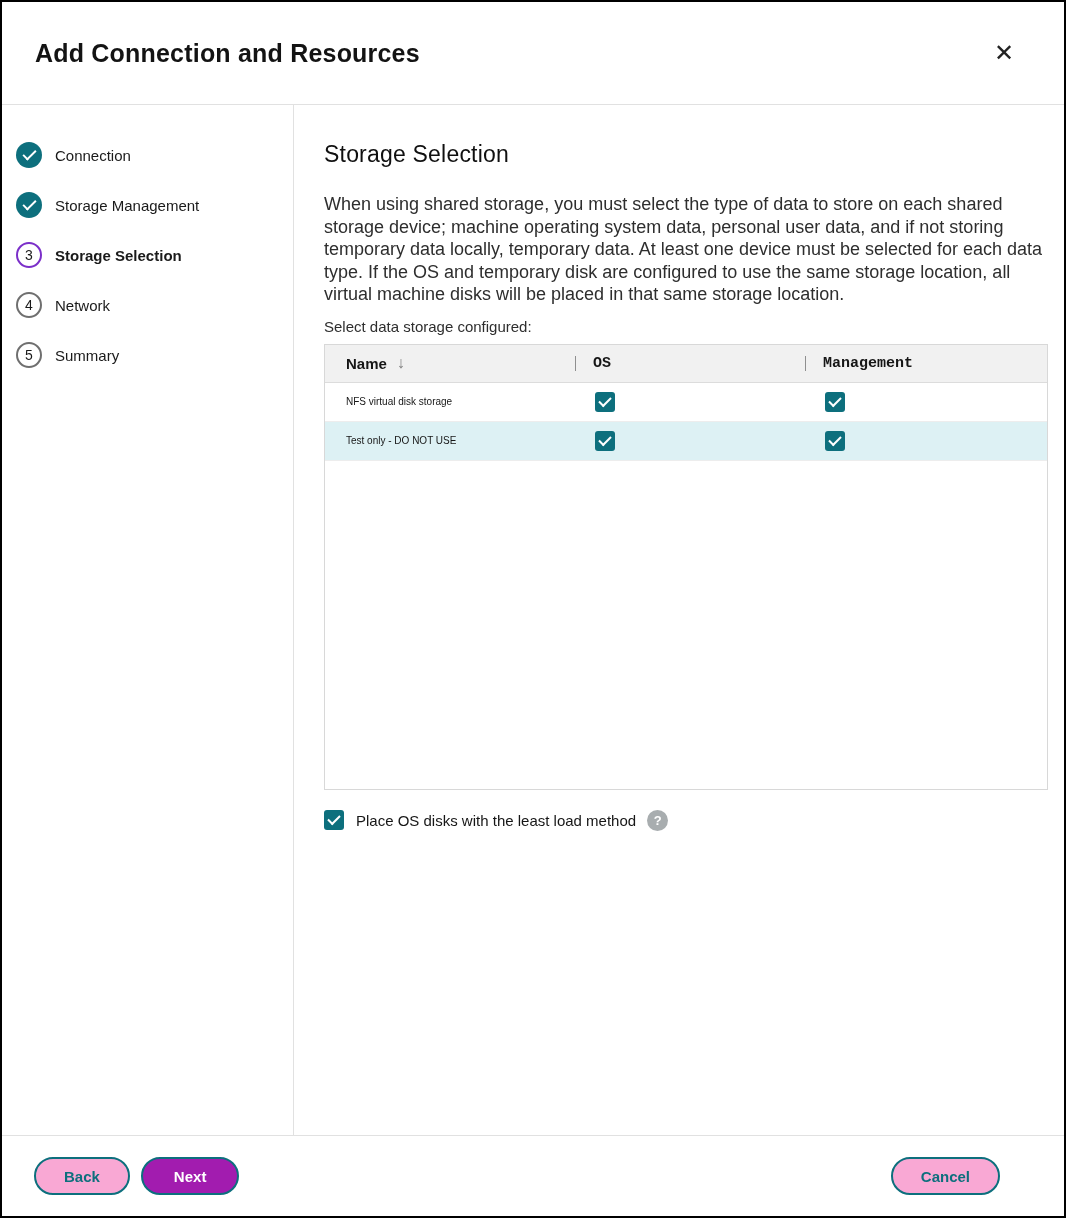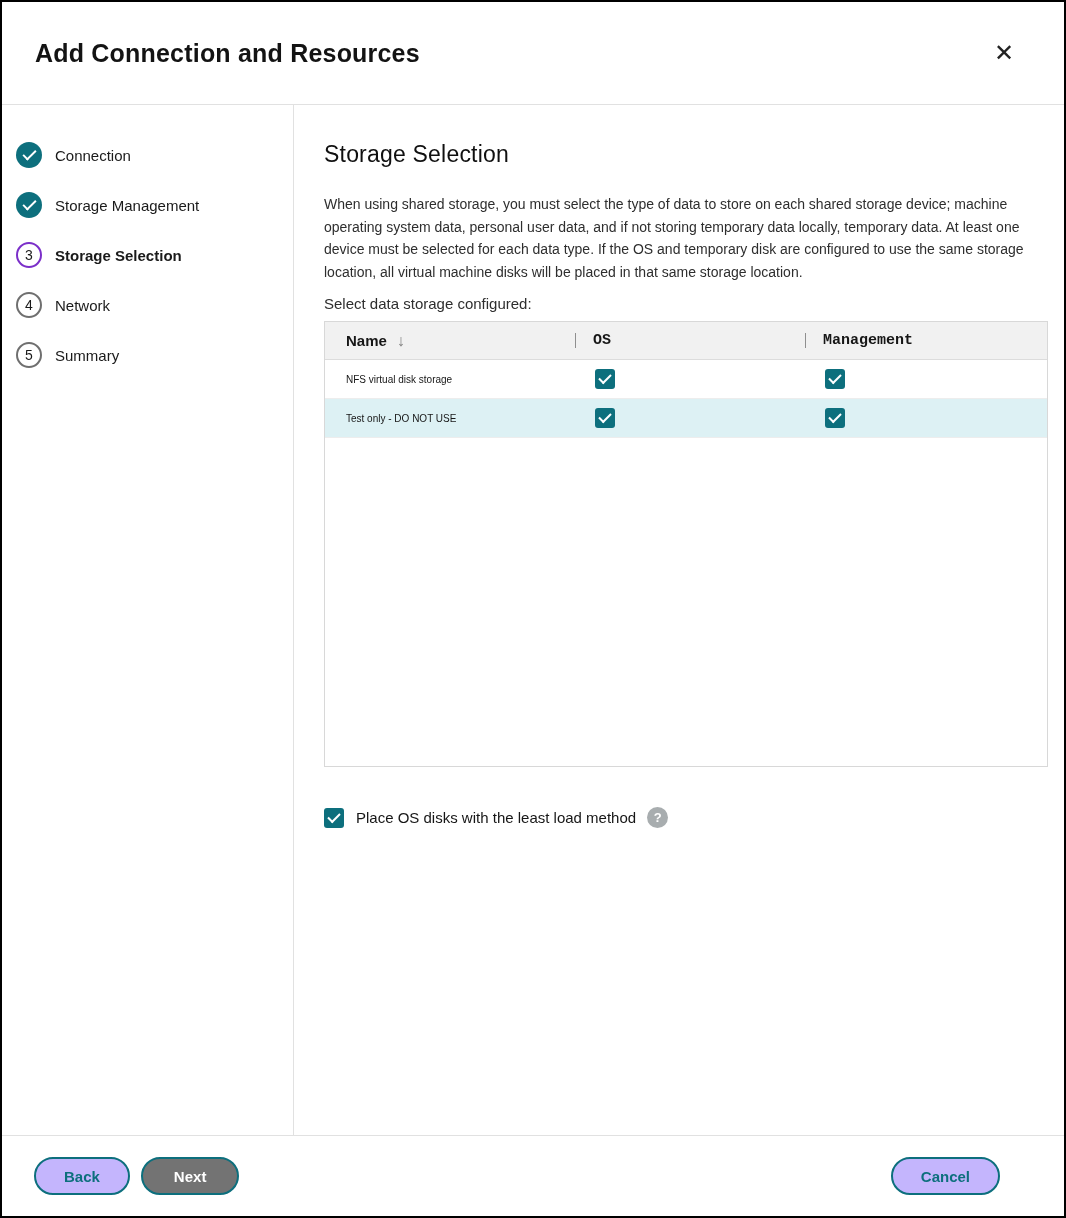--- a/index.html
+++ b/index.html
@@ -49,21 +49,21 @@
     transform: rotate(-45deg);
   }
   .step-circle.current  { border: 2px solid #7b2fc9; background: #fff; }
   .step-circle.upcoming { border: 2px solid #6f6f6f; background: #fff; }
   .step-label { margin-left: 13px; font-size: 15px; color: #1a1a1a; }
   .step-label.bold { font-weight: 700; }
 
   
   .main { flex: 1 1 auto; padding: 36px 16px 0 30px; }
   .main-heading { font-size: 23px; font-weight: 400; color: #101010; margin-bottom: 25px; letter-spacing: .2px; }
-  .main-desc { font-size: 14px; line-height: 22.5px; color: #2e2e2e; margin-bottom: 12px; max-width: 728px; }
+  .main-desc { font-size: 18px; line-height: 22.5px; color: #2e2e2e; margin-bottom: 12px; max-width: 728px; }
   .select-label { font-size: 15px; color: #2e2e2e; margin-bottom: 9px; }
 
   
   .storage-table {
     border: 1px solid #d8d8d8;
     height: 446px;
     display: flex; flex-direction: column;
     max-width: 728px;
   }
   .t-head {
@@ -99,21 +99,21 @@
     flex: 0 0 20px;
   }
   .checkbox::after {
     content: ""; position: absolute; left: 4px; top: 5px;
     width: 10px; height: 5px;
     border-left: 2px solid #fff; border-bottom: 2px solid #fff;
     transform: rotate(-45deg);
   }
 
   
-  .least-load { margin-top: 40px; display: flex; align-items: center; }
+  .least-load { margin-top: 20px; display: flex; align-items: center; }
   .least-load .lbl { margin-left: 12px; font-size: 15px; color: #161616; }
   .help-icon {
     margin-left: 11px;
     width: 21px; height: 21px; border-radius: 50%;
     background: #a8adaf; color: #fff;
     font-size: 13px; font-weight: 700;
     display: flex; align-items: center; justify-content: center;
     cursor: pointer;
   }
 
@@ -123,22 +123,22 @@
     border-top: 1px solid #e1e1e1;
     display: flex; align-items: center;
     padding: 0 64px 0 32px;
   }
   .btn {
     height: 38px; border-radius: 19px;
     font-family: "Liberation Sans", sans-serif;
     font-size: 15px; font-weight: 700;
     cursor: pointer;
   }
-  .btn.outline { background: #c4b5fd; border: 2px solid #0d6f7d; color: #0d6f7d; padding: 4px 28px; text-align: right; }
-  .btn.fill    { background: #737373; border: 2px solid #0d6f7d; color: #fff; padding: 0 31px; }
+  .btn.outline { background: #f9a8d4; border: 2px solid #0d6f7d; color: #0d6f7d; padding: 4px 28px; text-align: right; }
+  .btn.fill    { background: #a21caf; border: 2px solid #0d6f7d; color: #fff; padding: 0 31px; }
   .btn + .btn { margin-left: 11px; }
   .footer-spacer { flex: 1 1 auto; }
 </style>
 </head>
 <body>
 
 <div class="dialog">
 
   <div class="dlg-header">
     <div class="dlg-title">Add Connection and Resources</div>

